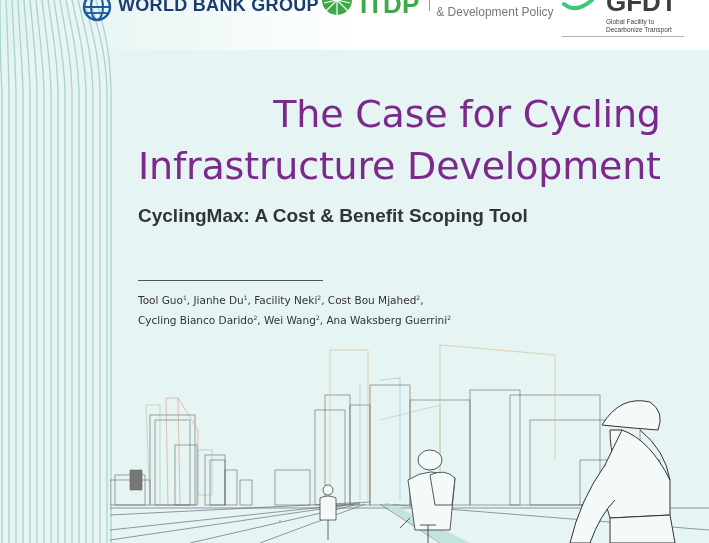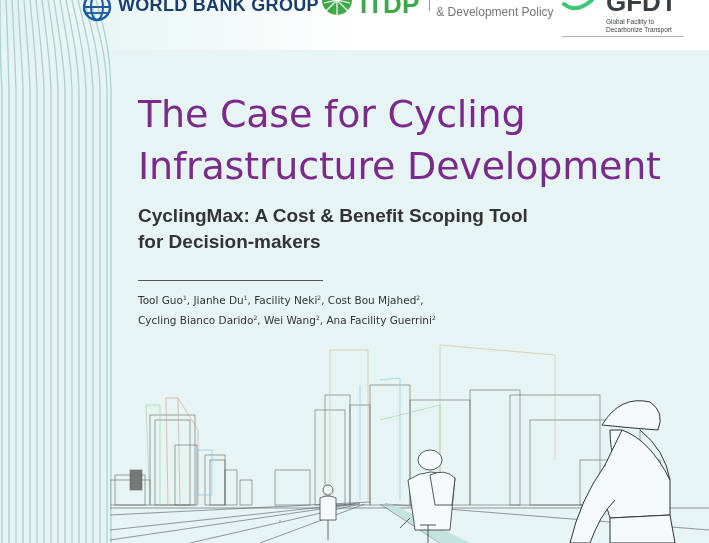--- a/index.html
+++ b/index.html
@@ -41,20 +41,21 @@
     font-family: "Liberation Sans", sans-serif; font-size: 6.5px; color: #3a3f44; line-height: 8px;
     margin-left: 44px; margin-top: 4px;
   }
   .gfdt-rule { height: 1px; background: #b0b0b0; margin-top: 2px; }
 
   .title {
     position: absolute; left: 138px; top: 88px;
     color: #7b2a8c; font-size: 38px; line-height: 52px; font-weight: normal;
     font-family: "DejaVu Sans", sans-serif; letter-spacing: -0.2px;
     white-space: nowrap;
+    text-align: right;
   }
   .subtitle {
     position: absolute; left: 138px; top: 203px;
     color: #333; font-size: 19px; line-height: 26px;
     font-family: Liberation Sans, sans-serif; white-space: nowrap;
   }
   .rule {
     position: absolute; left: 138px; top: 280px; width: 185px; height: 1px; background: #555;
   }
   .authors {
@@ -133,36 +134,35 @@
   <div class="gfdt-rule"></div>
 </div>
 
 <h1 class="title">
   <div>The Case for Cycling</div>
   <div>Infrastructure Development</div>
 </h1>
 
 <h2 class="subtitle">
   <div>CyclingMax: A Cost &amp; Benefit Scoping Tool</div>
-  <div>for Decision-makers</div>
 </h2>
 
 <div class="rule"></div>
 
 <div class="authors">
   <div>
     <span>Tool Guo</span><sup>1</sup>,
     <span>Jianhe Du</span><sup>1</sup>,
     <span>Facility Neki</span><sup>2</sup>,
     <span>Cost Bou Mjahed</span><sup>2</sup>,
   </div>
   <div>
     <span>Cycling Bianco Darido</span><sup>2</sup>,
     <span>Wei Wang</span><sup>2</sup>,
-    <span>Ana Facility Guerrini</span><sup>2</sup>
+    <span>Ana Waksberg Guerrini</span><sup>2</sup>
   </div>
 </div>
 
 <svg class="illustration" viewBox="0 0 599 203">
 
   <g fill="none" stroke="#556" stroke-width="0.6">
     <line x1="0" y1="168" x2="599" y2="168"></line>
     <line x1="0" y1="175" x2="260" y2="162"></line>
     <line x1="0" y1="190" x2="250" y2="163"></line>
     <line x1="0" y1="200" x2="245" y2="164"></line>

